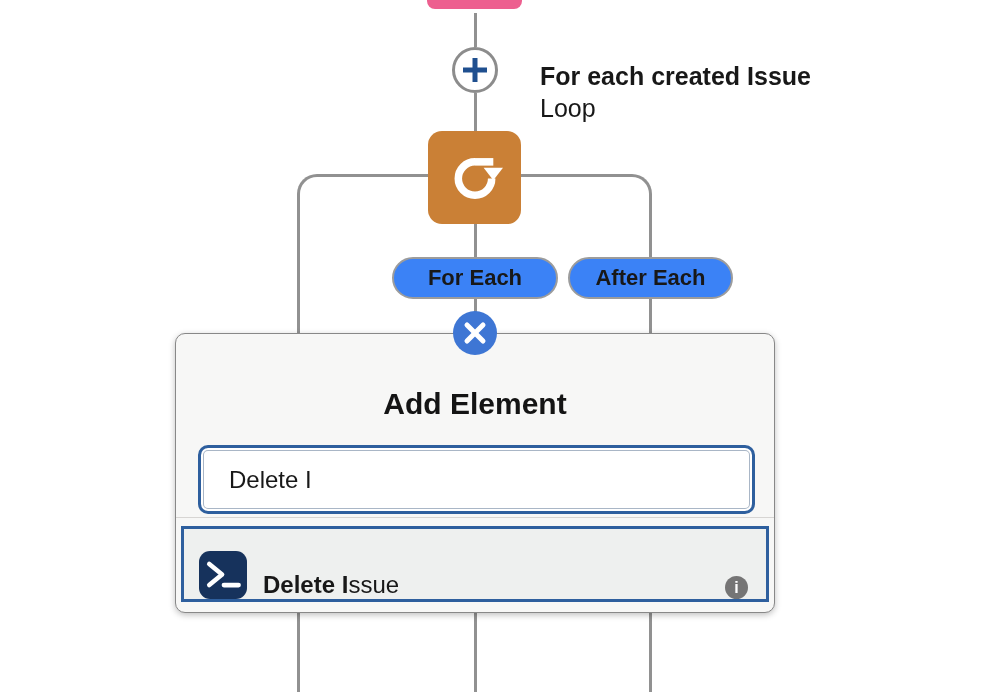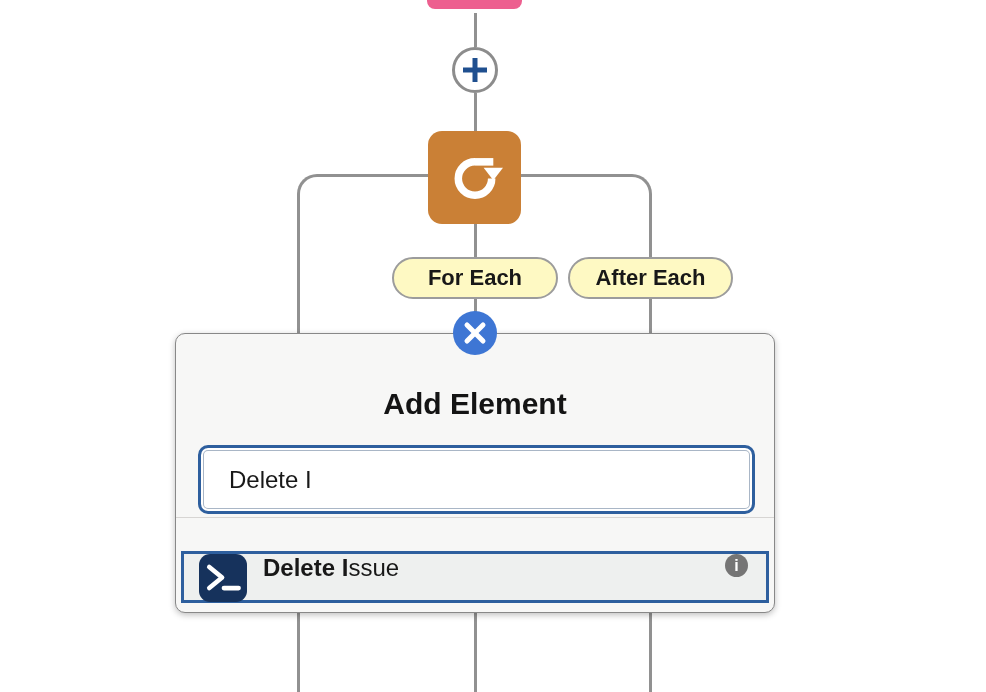--- a/index.html
+++ b/index.html
@@ -77,21 +77,21 @@
   .loop-label {
     position: absolute; left: 540px; top: 60px;
     z-index: 2; line-height: 32px; font-size: 25px;
   }
   .loop-label .t1 { font-weight: bold; color: var(--text-dark, #181818); }
   .loop-label .t2 { color: var(--text-dark, #181818); }
 
   
   .pill {
     position: absolute; top: 257px; height: 42px;
-    background: #fef9c3;
+    background: #3b82f6;
     border: 2px solid #9c9c9c;
     border-radius: 22px;
     z-index: 2;
     display: flex; align-items: center; justify-content: center;
     font-size: 22px; font-weight: bold; color: var(--text-dark, #181818);
   }
   .pill-foreach  { left: 392px; width: 166px; }
   .pill-afterlast{ left: 568px; width: 165px; }
 
   .x-circle {
@@ -132,25 +132,25 @@
     padding-left: 28px;
     font-family: "Liberation Sans", sans-serif;
     font-size: 24px; color: var(--text-dark, #181818);
     outline: none;
   }
   .divider {
     position: absolute; left: 0; right: 0; top: 183px;
     height: 1px; background: #d7d5d3;
   }
   .result-row {
-    position: absolute; left: 5px; top: 217px;
-    width: 588px; height: 52px;
+    position: absolute; left: 5px; top: 192px;
+    width: 588px; height: 76px;
     background: var(--row-bg, #eef0ef);
     border: 3px solid var(--accent-blue, #2e5f9e);
-    display: flex; align-items: flex-start;
+    display: flex; align-items: flex-end;
     cursor: pointer;
   }
   .term-icon {
     width: 48px; height: 48px;
     margin-left: 15px;
     background: var(--terminal-navy, #16325c);
     border-radius: 11px;
     display: flex; align-items: center; justify-content: center;
     flex: 0 0 auto;
   }
@@ -201,20 +201,22 @@
     <span style="display:flex;">
       <svg width="56" height="56" viewBox="0 0 52 52">
         <path d="M 26 11 A 15.5 15.5 0 1 0 41.5 26.5" fill="none" stroke="#ffffff" stroke-width="7"></path>
         <rect x="26" y="7.5" width="17" height="7" fill="#ffffff"></rect>
         <polygon points="34,16.5 52,16.5 43,28" fill="#ffffff"></polygon>
       </svg>
     </span>
   </div>
 
   <div class="loop-label">
+    <div class="t1">For each created Issue</div>
+    <div class="t2">Loop</div>
   </div>
 
   <div class="pill pill-foreach">
     <span>For Each</span>
   </div>
   <div class="pill pill-afterlast">
     <span>After Each</span>
   </div>
 
   <div class="x-circle">

